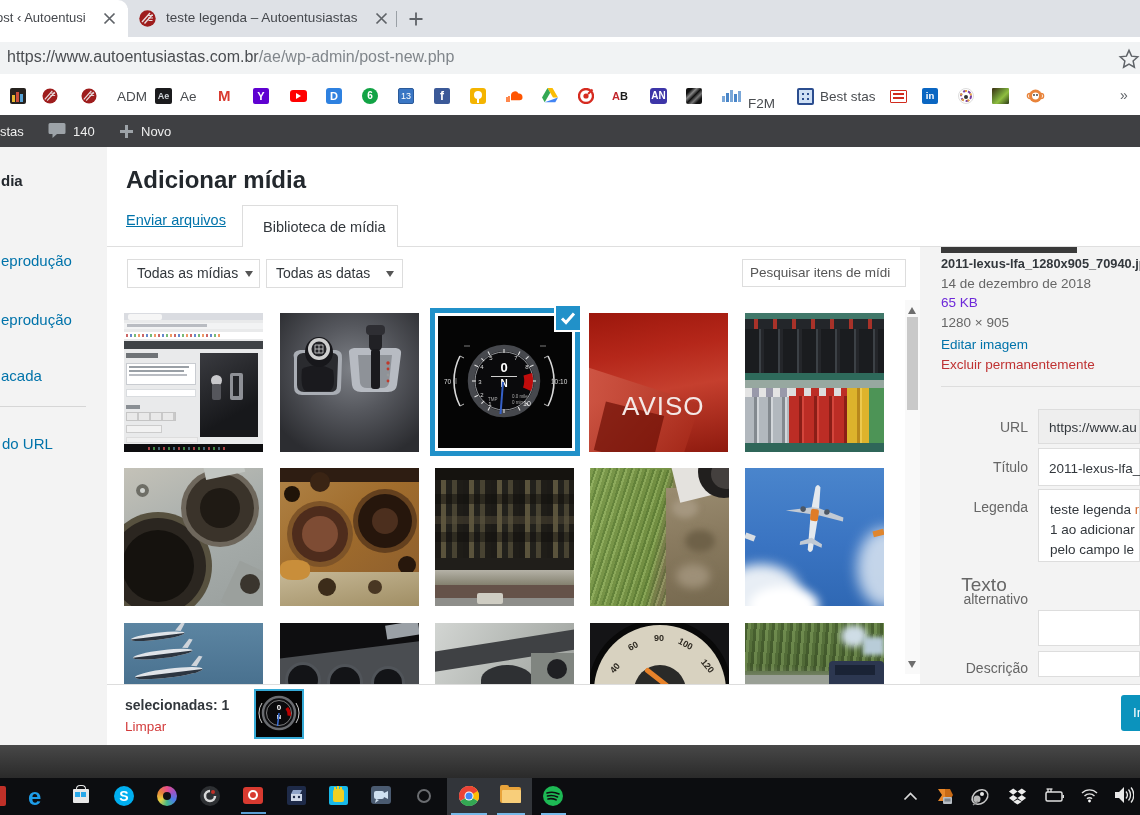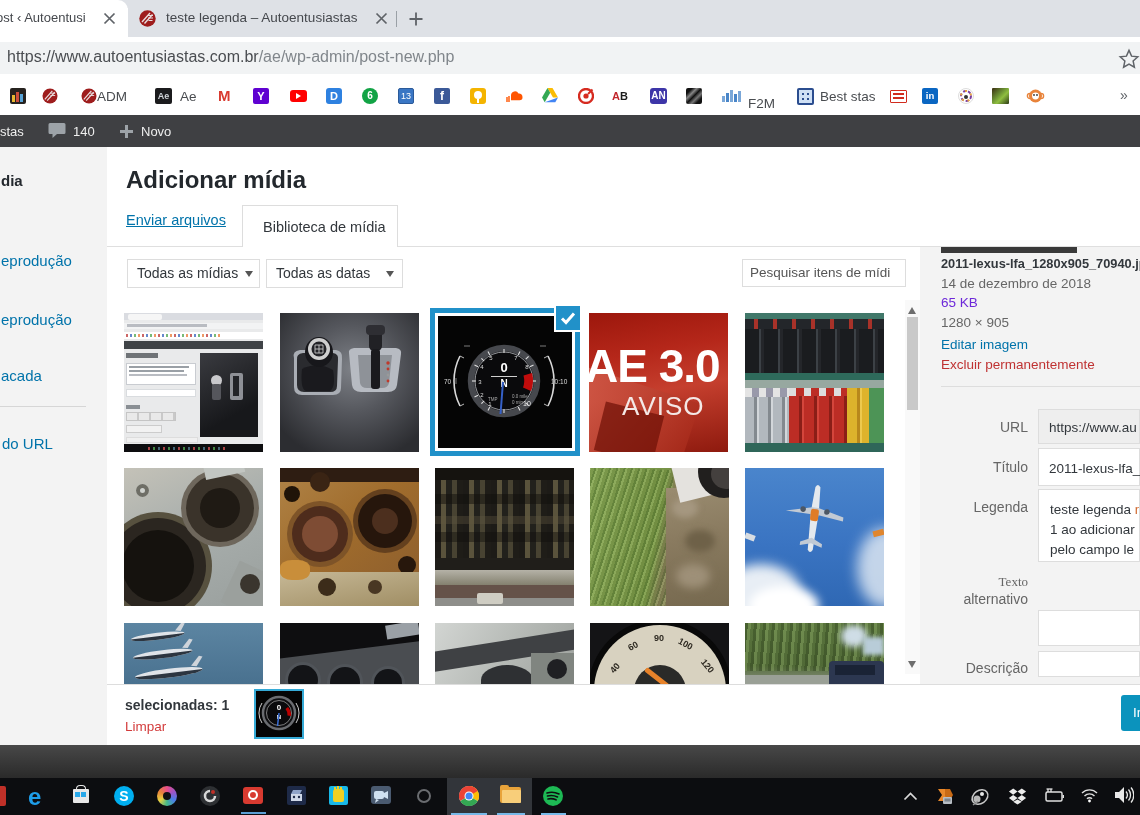--- a/index.html
+++ b/index.html
@@ -52,21 +52,21 @@
       <circle cx="8.5" cy="8.5" r="8" fill="#9e1d1d"></circle>
       <path d="M3 12 L11 3 M5.5 13.5 L13.5 4.5" stroke="#e8dede" stroke-width="1.3"></path>
       <path d="M9 5.5 h5 M9 8 h5" stroke="#e8dede" stroke-width="1"></path>
     </svg>
 
   <svg class="abs" style="left:81px;top:88px;" width="16" height="16" viewBox="0 0 17 17">
       <circle cx="8.5" cy="8.5" r="8" fill="#9e1d1d"></circle>
       <path d="M3 12 L11 3 M5.5 13.5 L13.5 4.5" stroke="#e8dede" stroke-width="1.3"></path>
       <path d="M9 5.5 h5 M9 8 h5" stroke="#e8dede" stroke-width="1"></path>
     </svg>
-  <div class="abs nw" style="left:97px;top:89px;font-size:13.5px;color:#494c50;">ADM</div>
+  <div class="abs nw" style="left:117px;top:89px;font-size:13.5px;color:#494c50;">ADM</div>
 
   <div class="abs" style="left:155px;top:88px;width:17px;height:16px;background:#1b1b1d;border-radius:2px;color:#cfd3d8;font-size:9px;font-weight:bold;text-align:center;line-height:16px;">Ae</div>
   <div class="abs nw" style="left:180px;top:89px;font-size:13.5px;color:#494c50;">Ae</div>
 
   <div class="abs nw" style="left:218px;top:87px;font-size:15px;font-weight:bold;color:#d93b30;">M</div>
 
   <div class="abs" style="left:253px;top:88px;width:16px;height:16px;background:#5f01d1;border-radius:2px;color:#fff;font-size:11px;font-weight:bold;text-align:center;line-height:16px;">Y</div>
 
   <div class="abs" style="left:290px;top:90px;width:17px;height:12px;background:#f00;border-radius:3px;"></div>
   <div class="abs" style="left:296px;top:93px;width:0;height:0;border-top:3px solid transparent;border-bottom:3px solid transparent;border-left:5px solid #fff;"></div>
@@ -228,21 +228,20 @@
     <circle cx="108" cy="50" r="1.7" fill="#c0392b"></circle>
     <circle cx="108" cy="56" r="1.4" fill="#c0392b"></circle>
     <circle cx="108" cy="62" r="1.4" fill="#999"></circle>
     <circle cx="108" cy="68" r="1.4" fill="#c0392b"></circle>
   </svg>
 </div>
 
 <div class="abs" style="left:589px;top:313px;width:139px;height:139px;background:linear-gradient(170deg,#9c170c 0%,#b5271a 30%,#c53f2e 55%,#8e1a0e 100%);overflow:hidden;">
   <div class="abs" style="left:-20px;top:70px;width:120px;height:90px;background:linear-gradient(100deg,#d4604e,#a82a1a);transform:rotate(18deg);opacity:.8;"></div>
   <div class="abs" style="left:10px;top:95px;width:60px;height:50px;background:#6e0f06;transform:rotate(14deg);opacity:.7;"></div>
-  <div class="abs nw" style="left:-4px;top:26px;font-size:46px;font-weight:bold;color:#fff;letter-spacing:-1px;">AE 3.0</div>
   <div class="abs nw" style="left:33px;top:78px;font-size:26px;color:#f4e8e6;letter-spacing:1px;">AVISO</div>
 </div>
 
 <div class="abs" style="left:745px;top:313px;width:139px;height:139px;background:#cfd8d2;overflow:hidden;">
   <div class="abs" style="left:0;top:0;width:139px;height:6px;background:#41786a;"></div>
   <div class="abs" style="left:0;top:6px;width:139px;height:10px;background:repeating-linear-gradient(90deg,#23262a 0 9px,#a83229 9px 13px,#23262a 13px 19px);"></div>
   <div class="abs" style="left:0;top:16px;width:139px;height:44px;background:repeating-linear-gradient(90deg,#1a1c1f 0 14px,#3c4146 14px 16px,#24262a 16px 19px);"></div>
   <div class="abs" style="left:0;top:60px;width:139px;height:7px;background:#2e6a5b;"></div>
   <div class="abs" style="left:0;top:67px;width:139px;height:8px;background:#97a8a0;"></div>
   <div class="abs" style="left:0;top:75px;width:44px;height:55px;background:repeating-linear-gradient(90deg,#b2b8be 0 9px,#83898f 9px 12px,#d2d6da 12px 14px);"></div>
@@ -455,21 +454,21 @@
 
 <div class="abs nw" style="left:940px;top:459px;width:88px;text-align:right;font-size:14px;color:#666;">Título</div>
 <div class="abs" style="left:1038px;top:448px;width:102px;height:38px;background:#fff;border:1px solid #ddd;"></div>
 <div class="abs nw" style="left:1049px;top:461px;font-size:13.5px;color:#32373c;">2011-lexus-lfa_</div>
 
 <div class="abs nw" style="left:940px;top:499px;width:88px;text-align:right;font-size:14px;color:#666;">Legenda</div>
 <div class="abs" style="left:1038px;top:489px;width:102px;height:73px;background:#fff;border:1px solid #ddd;overflow:hidden;">
   <div class="nw" style="position:absolute;left:11px;top:10px;font-size:13.5px;color:#32373c;line-height:20px;">teste legenda <span style="color:#d0682e;">n</span><br>1 ao adicionar<br>pelo campo le<br>dakdjaksdja</div>
 </div>
 
-<div class="abs nw" style="left:940px;top:574px;width:88px;text-align:right;font-size:13px;color:#666;font-family:Liberation Serif, serif;">Texto</div>
+<div class="abs nw" style="left:940px;top:574px;width:88px;text-align:center;font-size:19px;color:#666;">Texto</div>
 <div class="abs nw" style="left:940px;top:591px;width:88px;text-align:right;font-size:14px;color:#666;">alternativo</div>
 <div class="abs" style="left:1038px;top:610px;width:102px;height:36px;background:#fff;border:1px solid #ddd;"></div>
 
 <div class="abs nw" style="left:940px;top:660px;width:88px;text-align:right;font-size:14px;color:#666;">Descrição</div>
 <div class="abs" style="left:1038px;top:651px;width:102px;height:26px;background:#fff;border:1px solid #ddd;"></div>
 
 <div class="abs" style="left:107px;top:684px;width:1033px;height:61px;background:#fff;border-top:1px solid #ddd;"></div>
 <div class="abs nw" style="left:125px;top:697px;font-size:14px;font-weight:bold;color:#32373c;">selecionadas: 1</div>
 <div class="abs nw" style="left:125px;top:719px;font-size:13.5px;color:#d33c3c;">Limpar</div>
 <div class="abs" style="left:254px;top:689px;width:50px;height:50px;background:#000;border:2px solid #35aad6;"></div>

